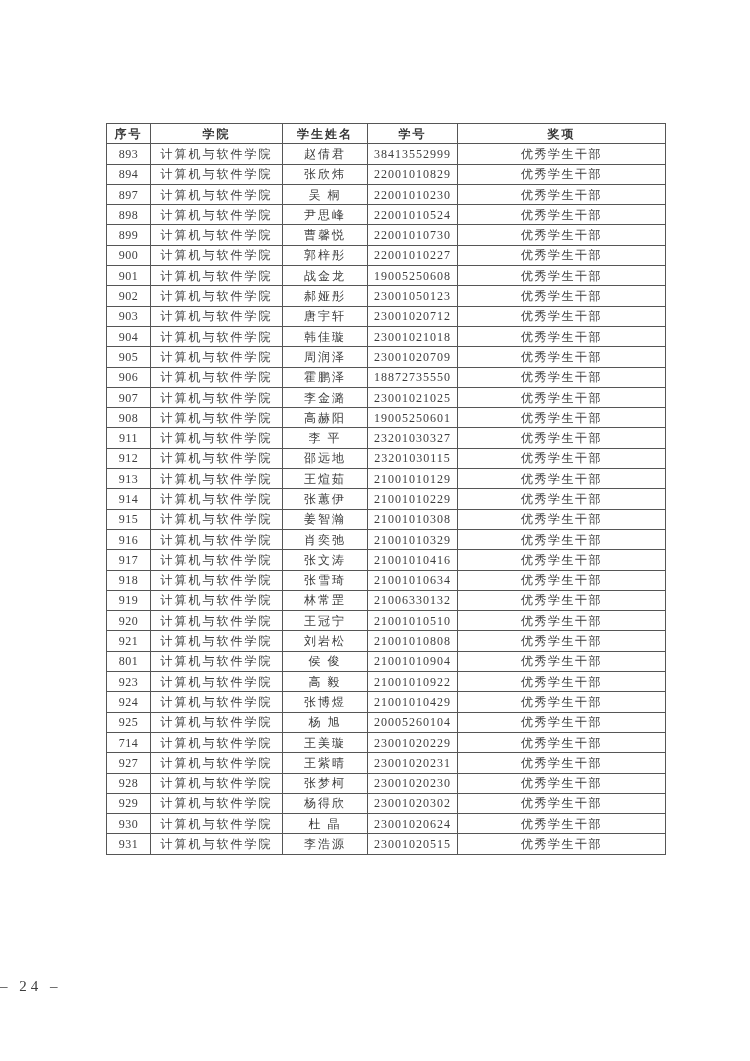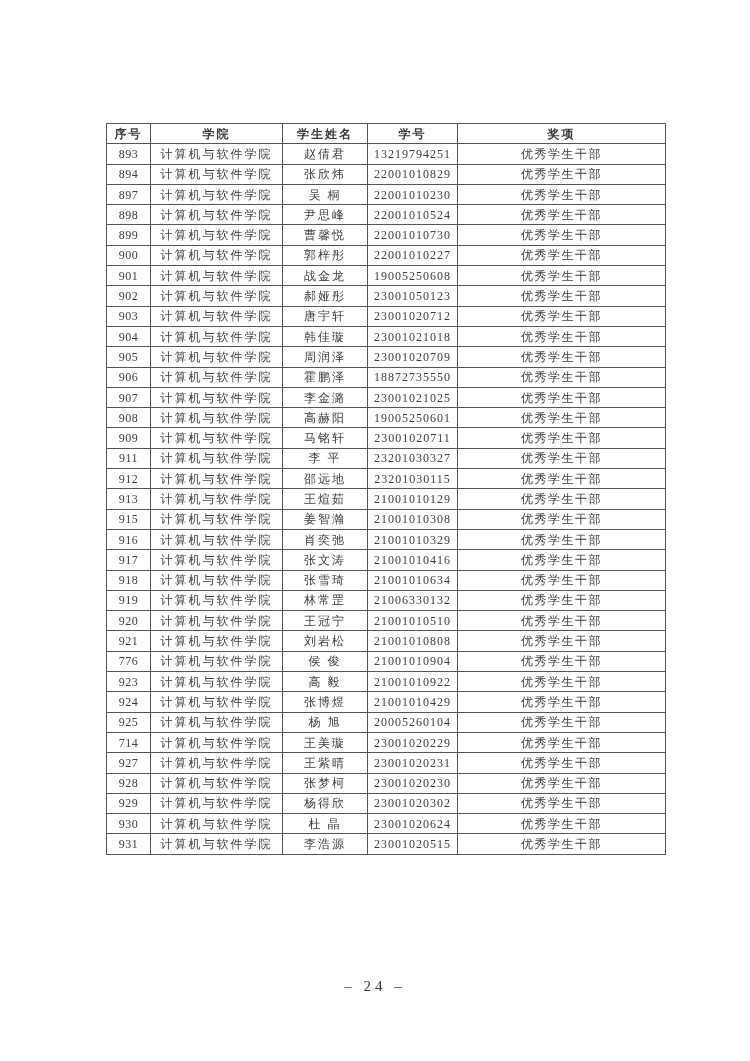--- a/index.html
+++ b/index.html
@@ -62,21 +62,21 @@
     letter-spacing: 1px;
   }
   td.col-award {
     letter-spacing: 1.5px;
   }
   .page-number {
     position: absolute;
     top: 978px;
     left: 0;
     width: 750px;
-    text-align: center;
+    text-align: left;
     font-size: 15px;
     letter-spacing: 4px;
     color: #3d3d3d;
   }
 </style>
 </head>
 <body>
 
 <div class="page">
   <table class="award-table">
@@ -94,21 +94,21 @@
           <th>学生姓名</th>
           <th>学号</th>
           <th>奖项</th>
         </tr>
     </thead>
     <tbody id="table-body">
         <tr>
           <td class="col-serial">893</td>
           <td class="col-college">计算机与软件学院</td>
           <td class="col-name">赵倩君</td>
-          <td class="col-student-id">13219794251</td>
+          <td class="col-student-id">38413552999</td>
           <td class="col-award">优秀学生干部</td>
         </tr>
         <tr>
           <td class="col-serial">894</td>
           <td class="col-college">计算机与软件学院</td>
           <td class="col-name">张欣炜</td>
           <td class="col-student-id">22001010829</td>
           <td class="col-award">优秀学生干部</td>
         </tr>
         <tr>
@@ -189,27 +189,20 @@
           <td class="col-award">优秀学生干部</td>
         </tr>
         <tr>
           <td class="col-serial">908</td>
           <td class="col-college">计算机与软件学院</td>
           <td class="col-name">高赫阳</td>
           <td class="col-student-id">19005250601</td>
           <td class="col-award">优秀学生干部</td>
         </tr>
         <tr>
-          <td class="col-serial">909</td>
-          <td class="col-college">计算机与软件学院</td>
-          <td class="col-name">马铭轩</td>
-          <td class="col-student-id">23001020711</td>
-          <td class="col-award">优秀学生干部</td>
-        </tr>
-        <tr>
           <td class="col-serial">911</td>
           <td class="col-college">计算机与软件学院</td>
           <td class="col-name">李 平</td>
           <td class="col-student-id">23201030327</td>
           <td class="col-award">优秀学生干部</td>
         </tr>
         <tr>
           <td class="col-serial">912</td>
           <td class="col-college">计算机与软件学院</td>
           <td class="col-name">邵远地</td>
@@ -217,20 +210,27 @@
           <td class="col-award">优秀学生干部</td>
         </tr>
         <tr>
           <td class="col-serial">913</td>
           <td class="col-college">计算机与软件学院</td>
           <td class="col-name">王煊茹</td>
           <td class="col-student-id">21001010129</td>
           <td class="col-award">优秀学生干部</td>
         </tr>
         <tr>
+          <td class="col-serial">914</td>
+          <td class="col-college">计算机与软件学院</td>
+          <td class="col-name">张蕙伊</td>
+          <td class="col-student-id">21001010229</td>
+          <td class="col-award">优秀学生干部</td>
+        </tr>
+        <tr>
           <td class="col-serial">915</td>
           <td class="col-college">计算机与软件学院</td>
           <td class="col-name">姜智瀚</td>
           <td class="col-student-id">21001010308</td>
           <td class="col-award">优秀学生干部</td>
         </tr>
         <tr>
           <td class="col-serial">916</td>
           <td class="col-college">计算机与软件学院</td>
           <td class="col-name">肖奕弛</td>
@@ -266,21 +266,21 @@
           <td class="col-award">优秀学生干部</td>
         </tr>
         <tr>
           <td class="col-serial">921</td>
           <td class="col-college">计算机与软件学院</td>
           <td class="col-name">刘岩松</td>
           <td class="col-student-id">21001010808</td>
           <td class="col-award">优秀学生干部</td>
         </tr>
         <tr>
-          <td class="col-serial">776</td>
+          <td class="col-serial">801</td>
           <td class="col-college">计算机与软件学院</td>
           <td class="col-name">侯 俊</td>
           <td class="col-student-id">21001010904</td>
           <td class="col-award">优秀学生干部</td>
         </tr>
         <tr>
           <td class="col-serial">923</td>
           <td class="col-college">计算机与软件学院</td>
           <td class="col-name">高 毅</td>
           <td class="col-student-id">21001010922</td>

